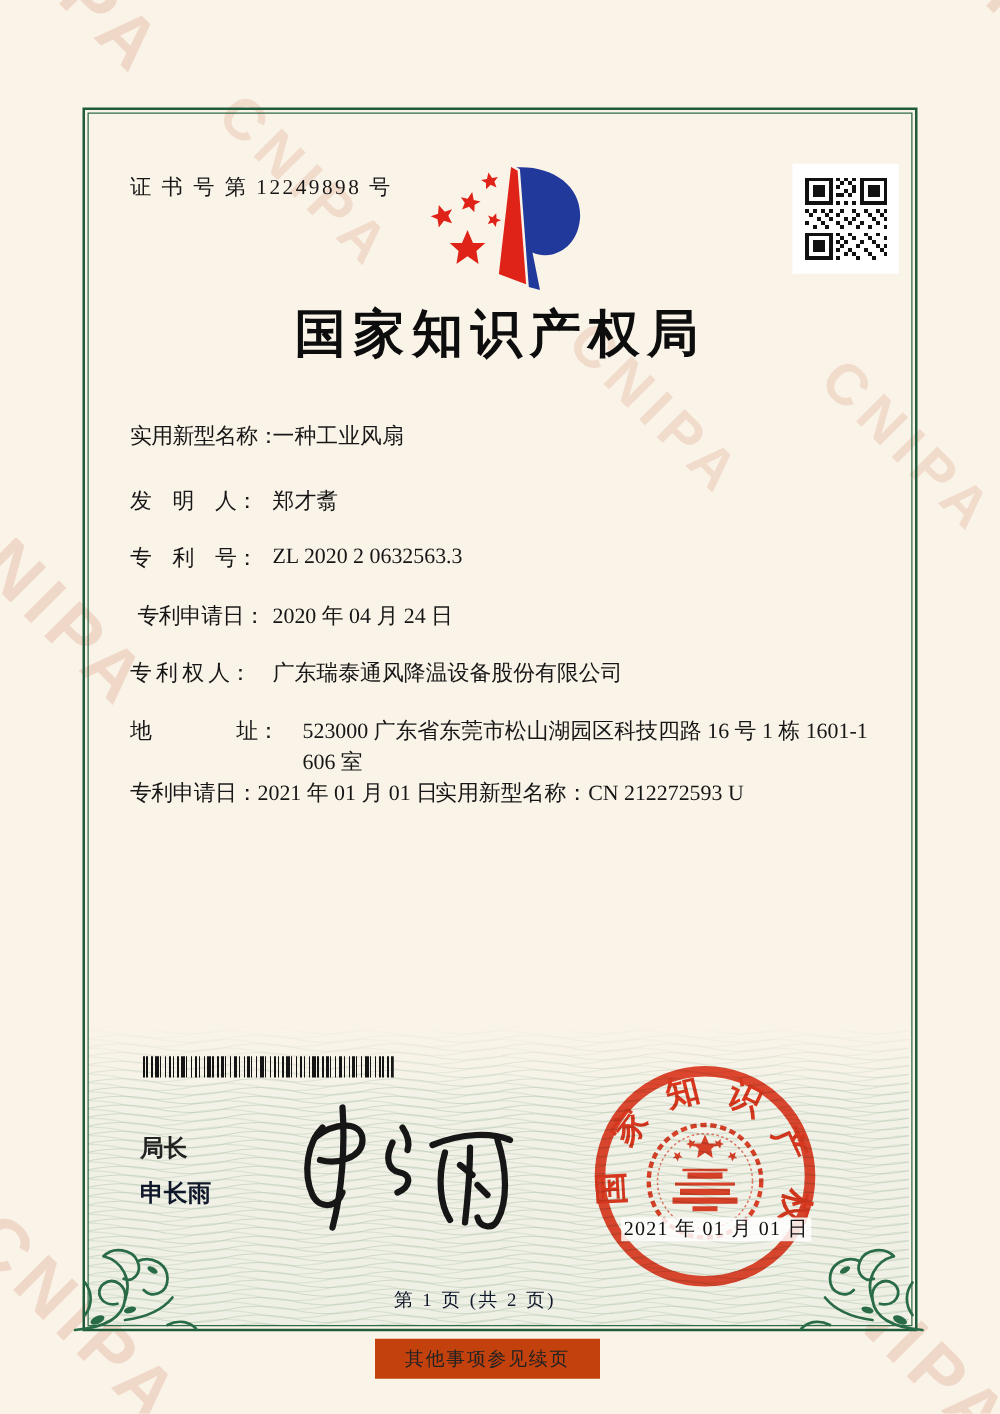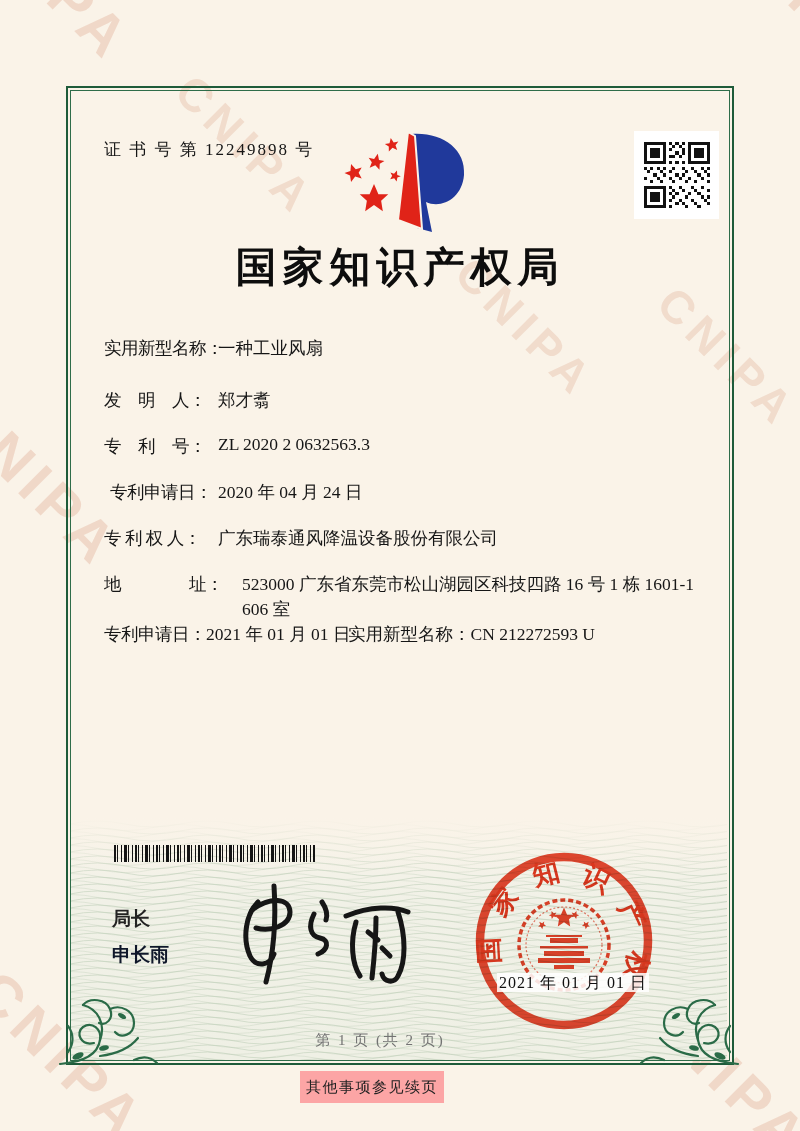--- a/index.html
+++ b/index.html
@@ -42,22 +42,22 @@
   .sig-name{position:absolute;left:112px;top:942px;font-family:Liberation Sans, sans-serif;
          font-weight:bold;font-size:19px;color:#0f172a;z-index:4;}
   .signature{position:absolute;left:230px;top:880px;z-index:4;}
   .qr-patch{position:absolute;left:634px;top:131px;width:85px;height:88px;background:#ffffff;z-index:3;
          display:flex;align-items:center;justify-content:center;}
   .logo{position:absolute;left:344px;top:132px;z-index:4;}
   .seal{position:absolute;left:468px;top:845px;z-index:5;mix-blend-mode:multiply;}
   .seal-date{position:absolute;left:497px;top:973px;font-size:16px;letter-spacing:1px;color:#101010;z-index:6;white-space:nowrap;}
   .seal-date span{background:rgba(255,255,255,.85);padding:1px 2px;}
   .page-info{position:absolute;left:0;top:1031px;width:760px;text-align:center;font-size:15px;
-         letter-spacing:2px;color:#737373;z-index:4;}
-  .cont-box{position:absolute;left:300px;top:1071px;width:144px;height:32px;background:#fca5a5;
+         letter-spacing:2px;color:#0f172a;z-index:4;}
+  .cont-box{position:absolute;left:300px;top:1071px;width:180px;height:32px;background:#c2410c;
          display:flex;align-items:center;justify-content:center;font-size:15px;letter-spacing:1.5px;
          color:#222;z-index:4;}
 </style>
 </head>
 <body>
 
 <div class="page">
 
   <div class="wm lg" style="left:-58px;top:-58px;">CNIPA</div>
   <div class="wm lg" style="left:700px;top:-40px;">CNIPA</div>

